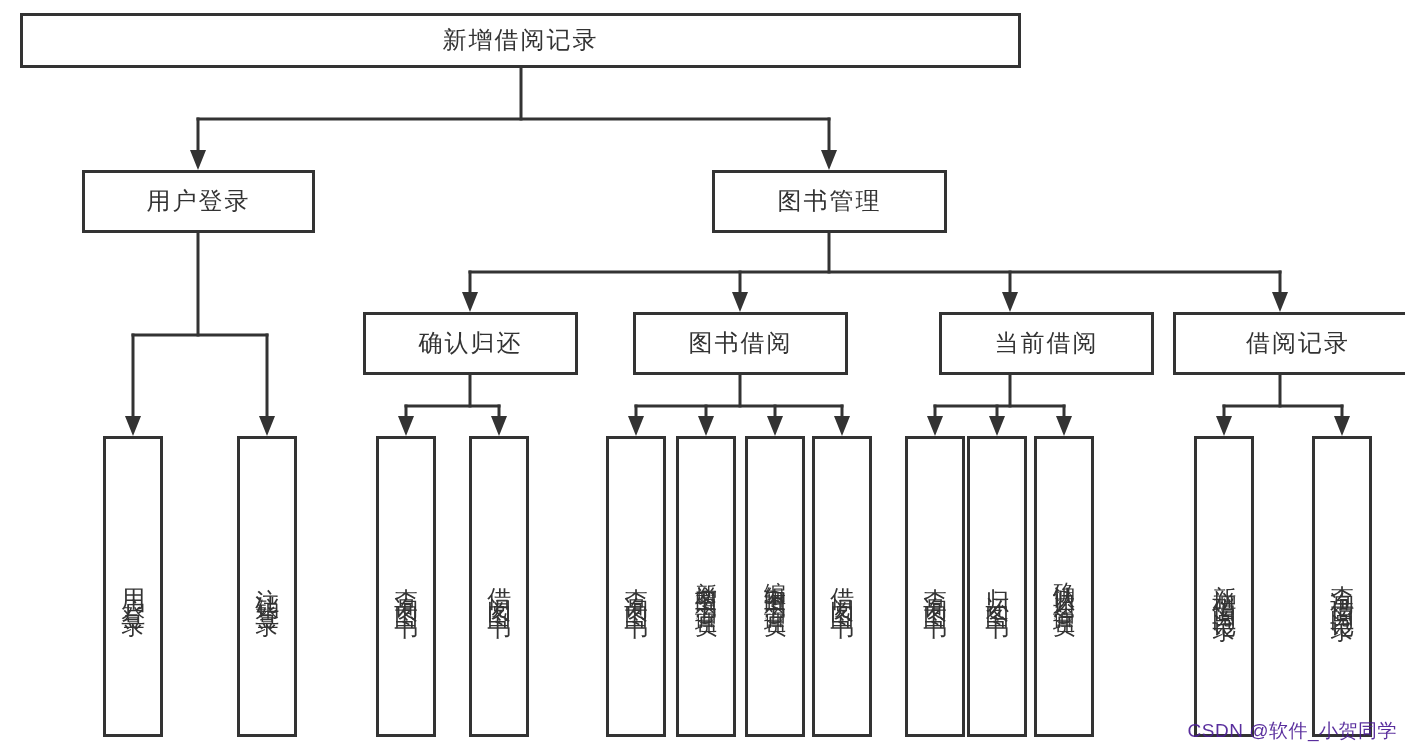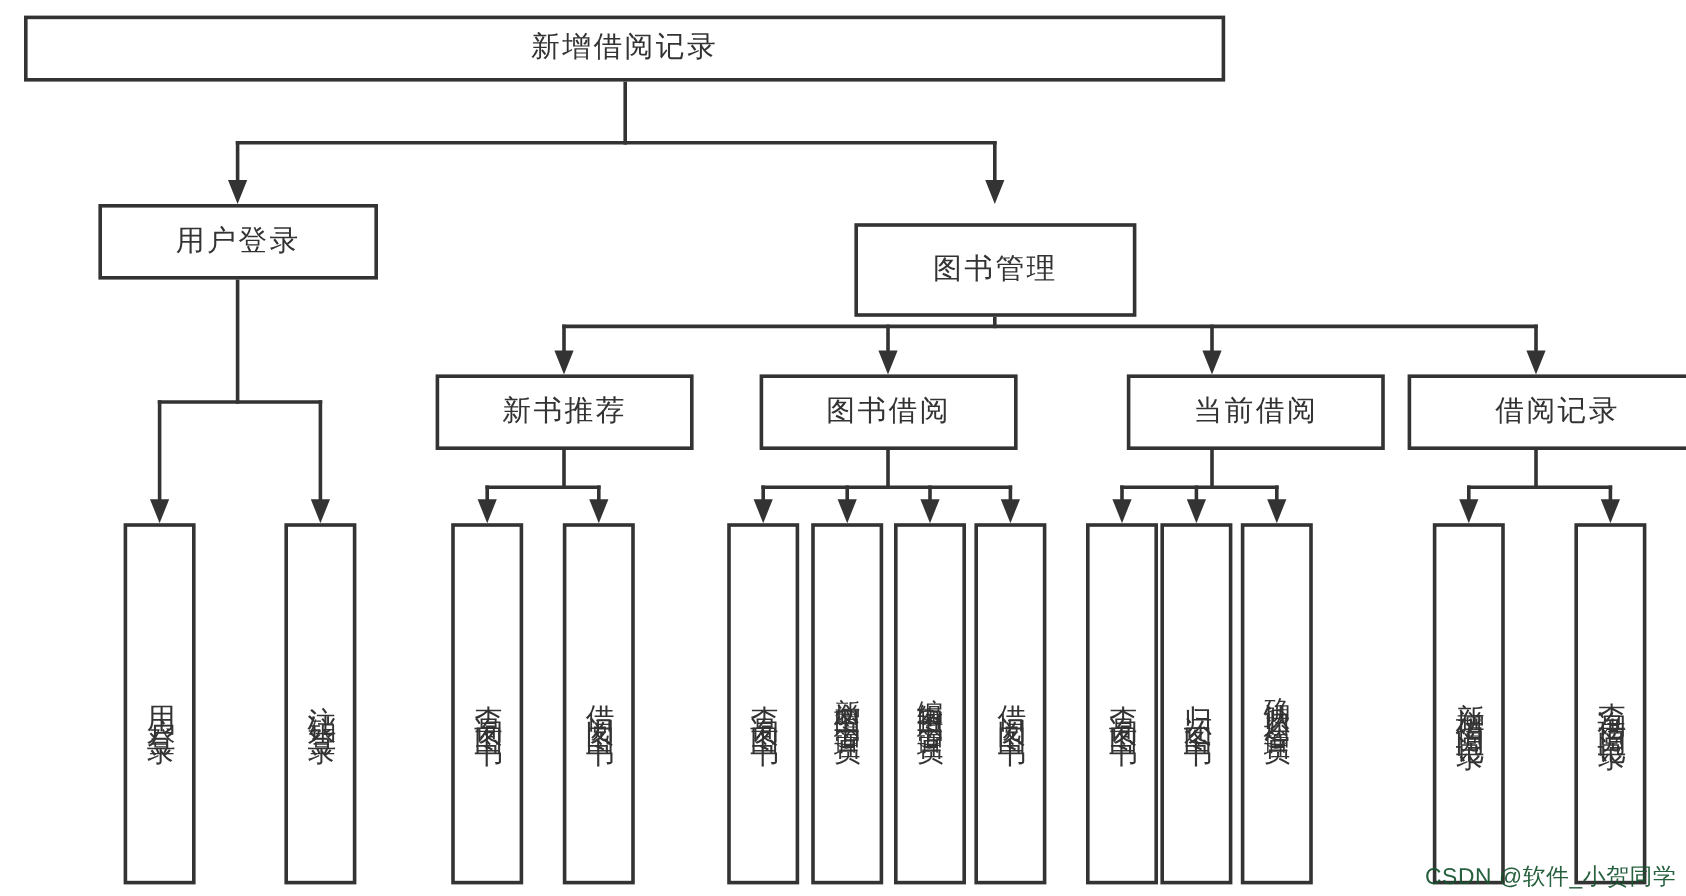--- a/index.html
+++ b/index.html
@@ -45,21 +45,21 @@
   .leaf.dense {
     font-size: 22px;
     letter-spacing: 5px;
   }
   .watermark {
     position: absolute;
     right: 8px;
     bottom: 3px;
     font-size: 19px;
     letter-spacing: 0.5px;
-    color: #14532d;
+    color: #4c1d95;
     opacity: 0.92;
     z-index: 10;
     white-space: nowrap;
   }
 </style>
 </head>
 <body>
 
 <div class="stage">
 
@@ -128,23 +128,23 @@
       <polygon points="989,416 1005,416 997,436"></polygon>
       <polygon points="1056,416 1072,416 1064,436"></polygon>
       <polygon points="1216,416 1232,416 1224,436"></polygon>
       <polygon points="1334,416 1350,416 1342,436"></polygon>
     </g>
   </svg>
 
   <div class="node" style="left:20px; top:13px; width:1001px; height:55px;">新增借阅记录</div>
 
   <div class="node" style="left:82px; top:170px; width:233px; height:63px;">用户登录</div>
-  <div class="node" style="left:712px; top:170px; width:235px; height:78px;margin-top:16px;">图书管理</div>
+  <div class="node" style="left:712px; top:170px; width:235px; height:63px;">图书管理</div>
 
-  <div class="node" style="left:363px; top:312px; width:215px; height:63px;">新书推荐</div>
+  <div class="node" style="left:363px; top:312px; width:215px; height:63px;">确认归还</div>
   <div class="node" style="left:633px; top:312px; width:215px; height:63px;text-align:center;">图书借阅</div>
   <div class="node" style="left:903px; top:312px; width:215px; height:63px;margin-left:36px;">当前借阅</div>
   <div class="node" style="left:1173px; top:312px; width:250px; height:63px;">借阅记录</div>
 
   <div class="node leaf" style="left:103px;">用户登录</div>
   <div class="node leaf" style="left:237px;">注销登录</div>
 
   <div class="node leaf" style="left:376px;">查询图书</div>
   <div class="node leaf" style="left:469px;">借阅图书</div>
 

